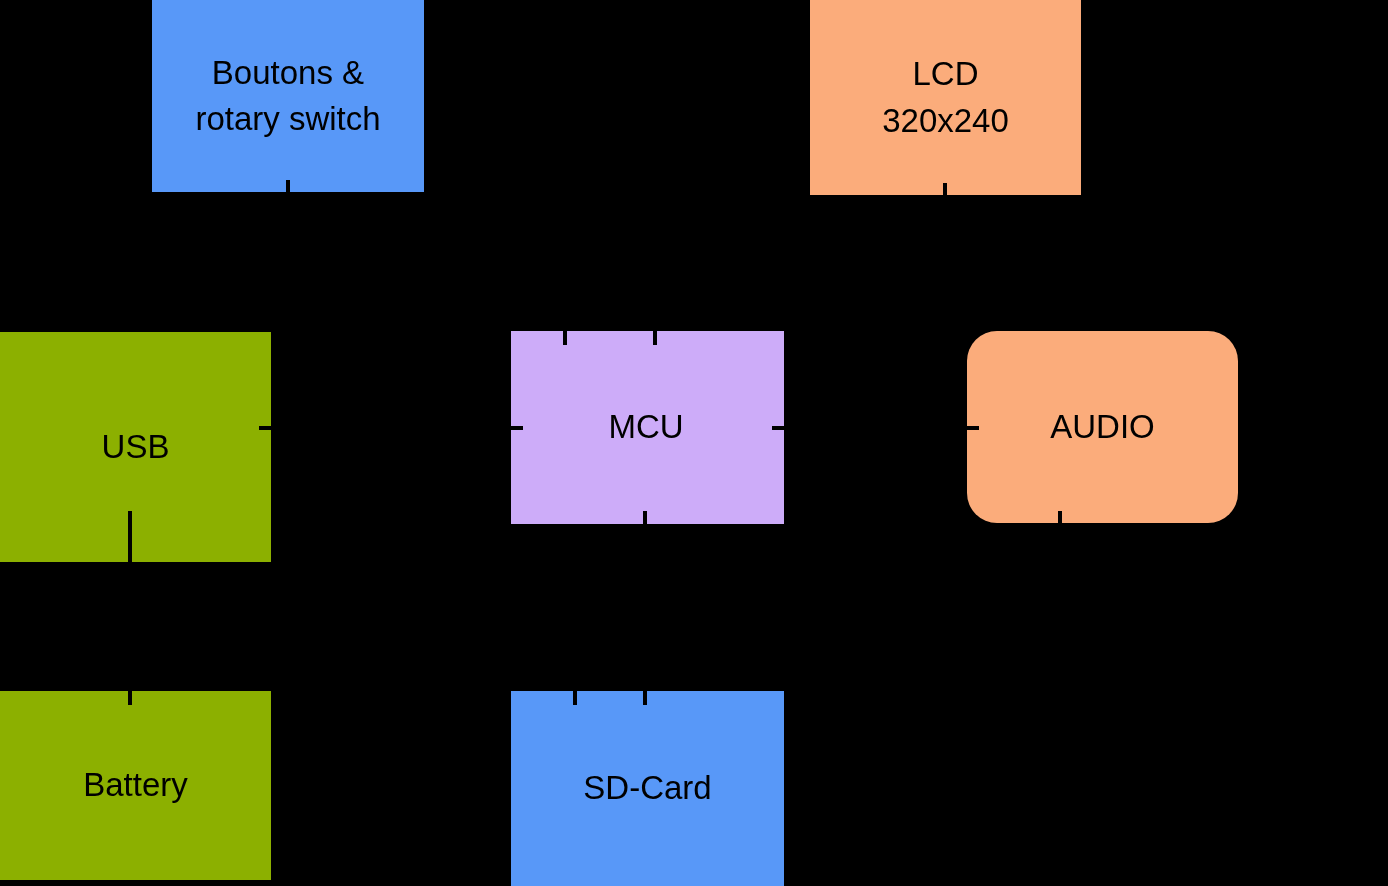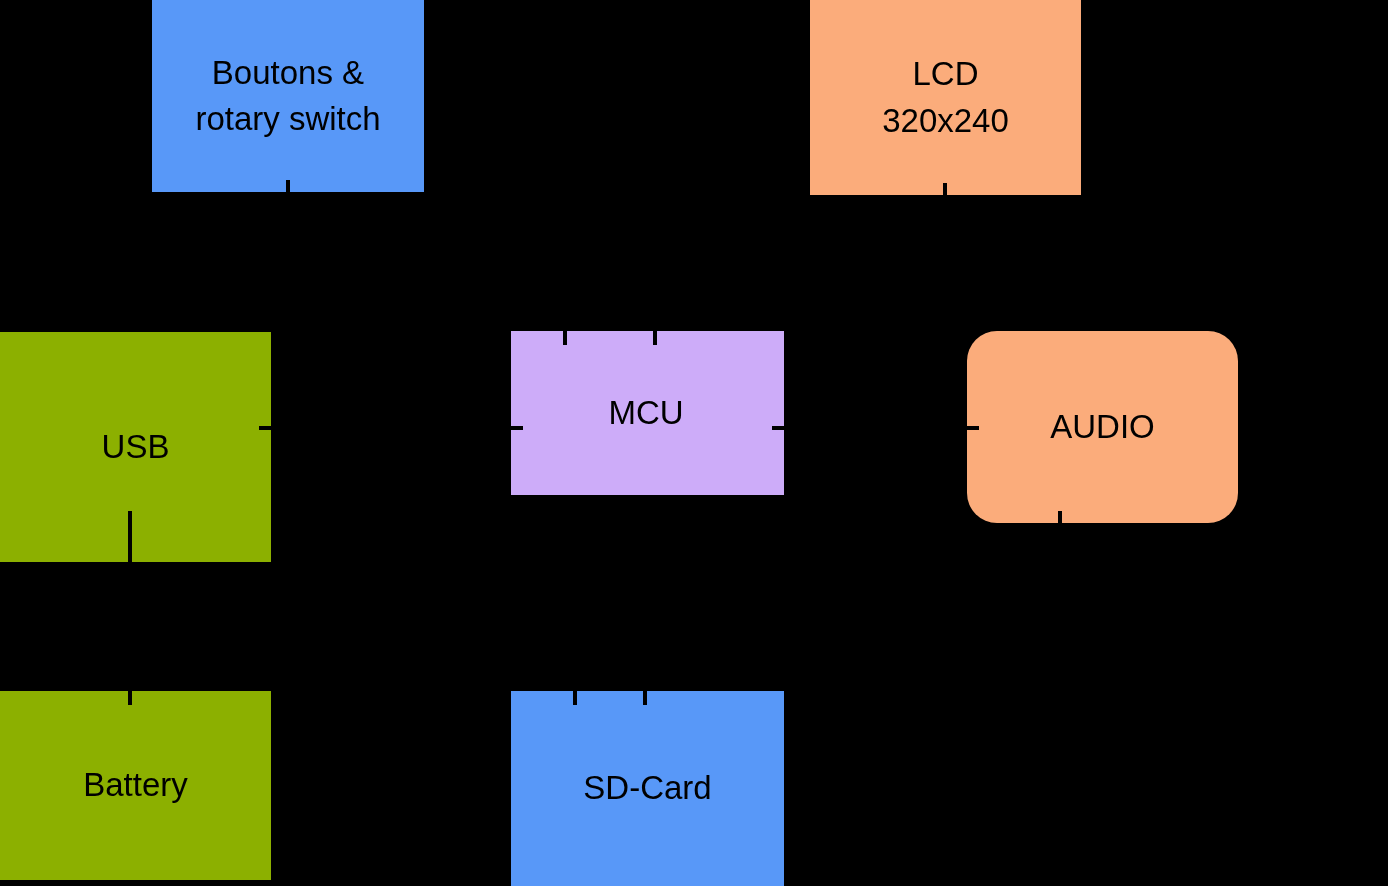--- a/index.html
+++ b/index.html
@@ -59,21 +59,21 @@
 
   <div class="node c-peach" style="left: 810px; top: 0px; width: 271px; height: 195px; background: rgb(251, 172, 123); text-align: center;">
     <span class="lbl">LCD
 320x240</span>
   </div>
 
   <div class="node c-olive" style="left: 0px; top: 332px; width: 271px; height: 230px; background: rgb(140, 176, 0);">
     <span class="lbl">USB</span>
   </div>
 
-  <div class="node c-purple" style="left: 511px; top: 331px; width: 273px; height: 164px; background: rgb(205, 172, 249); padding-left: 15px;">
+  <div class="node c-purple" style="left: 511px; top: 331px; width: 273px; height: 193px; background: rgb(205, 172, 249); padding-left: 15px;">
     <span class="lbl">MCU</span>
   </div>
 
   <div class="node c-peach" style="left: 967px; top: 331px; width: 271px; height: 192px; background: rgb(251, 172, 123); border-radius: 30px;">
     <span class="lbl">AUDIO</span>
   </div>
 
   <div class="node c-olive" style="left: 0px; top: 691px; width: 271px; height: 189px; background: rgb(140, 176, 0);">
     <span class="lbl">Battery</span>
   </div>

